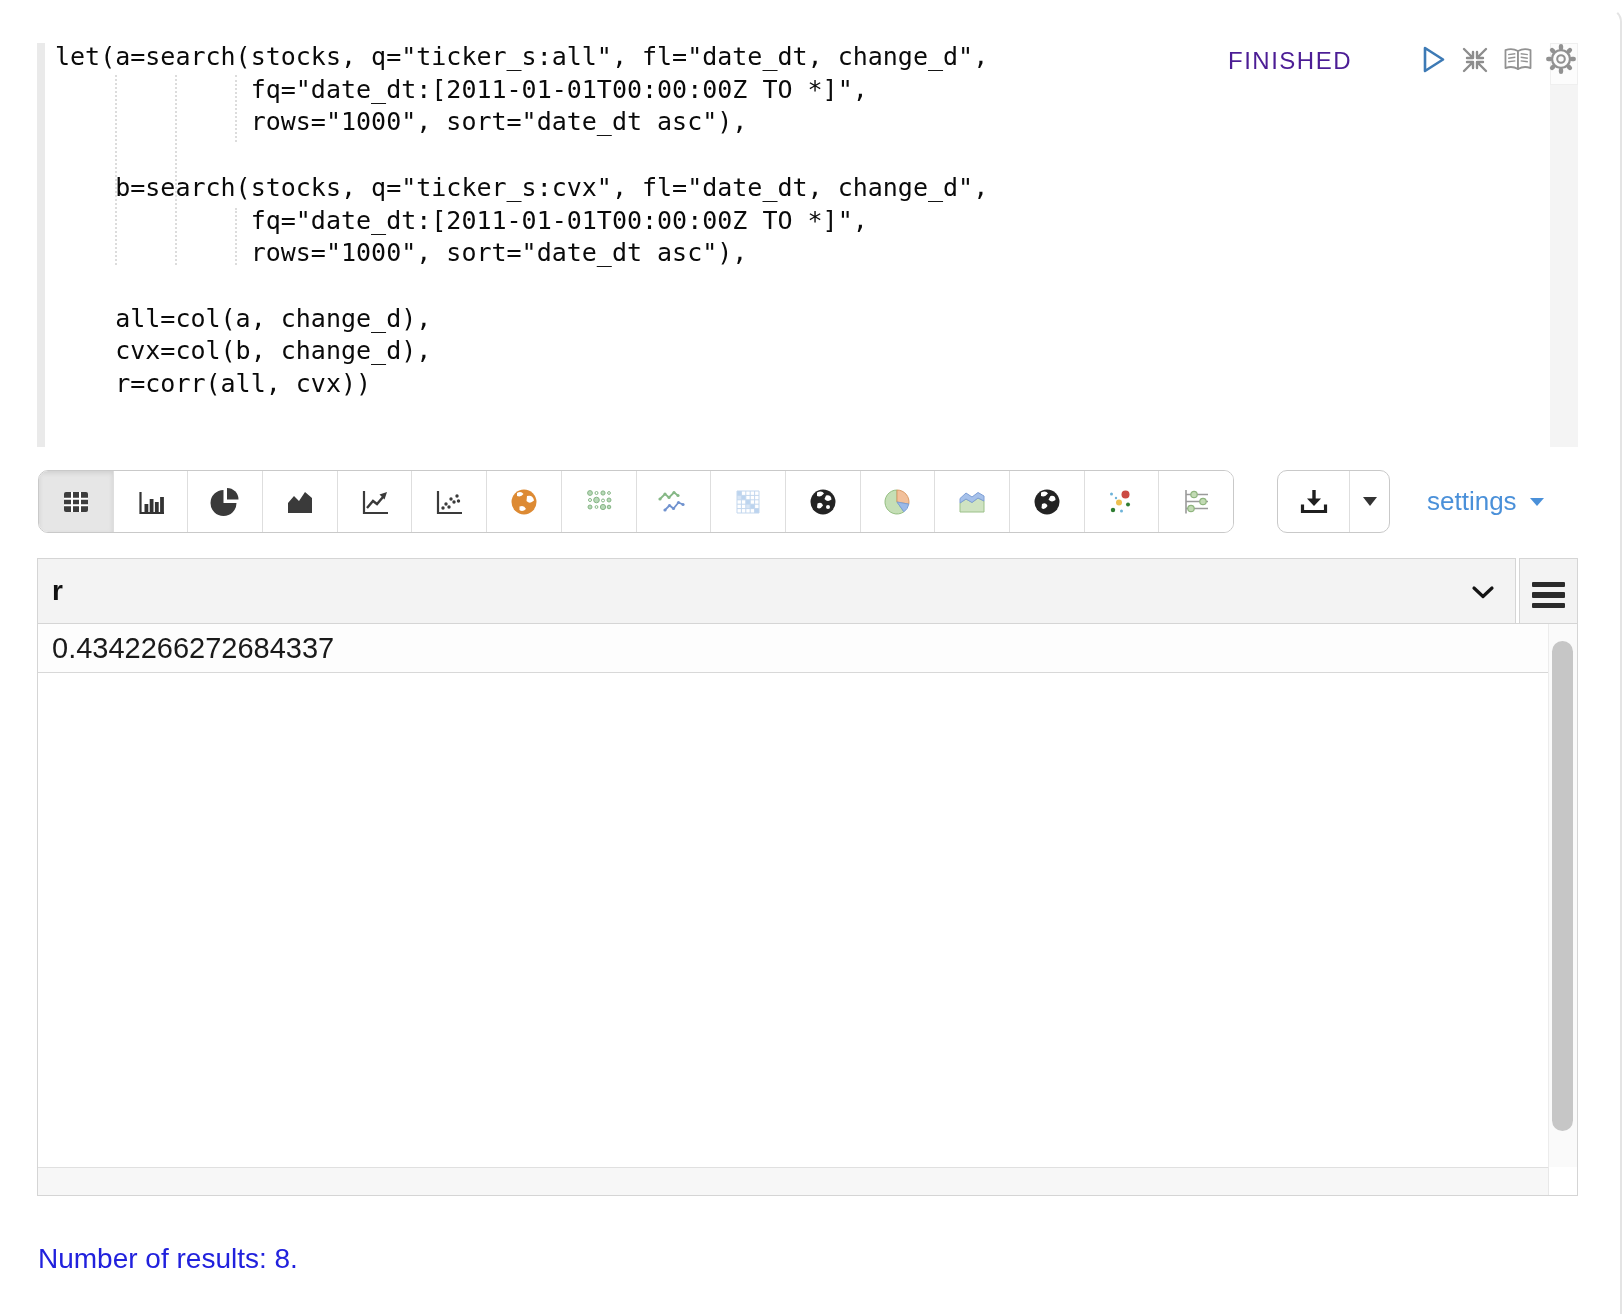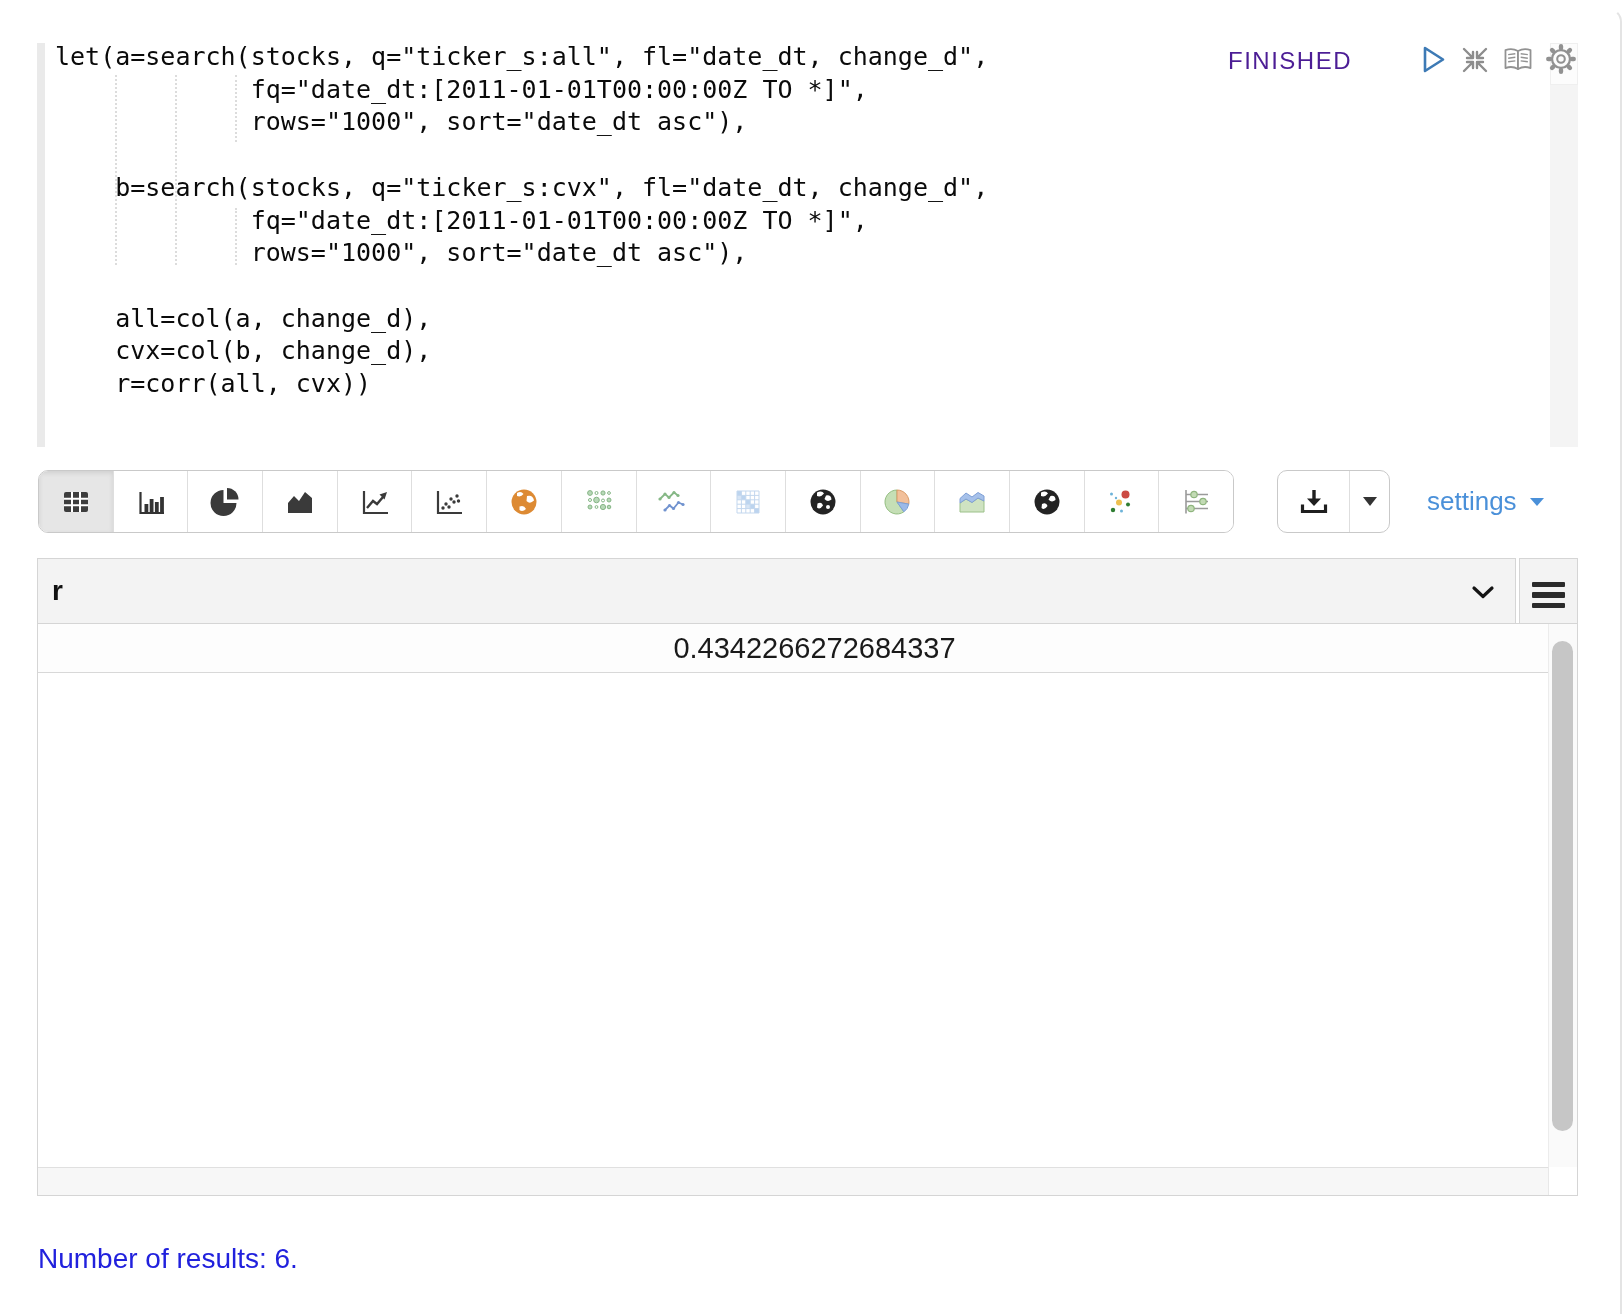--- a/index.html
+++ b/index.html
@@ -52,21 +52,21 @@
 
   
   #grid-header { left:37px; top:558px; width:1479px; height:66px; background:#f3f3f3;
     border:1px solid #d5d5d5; cursor:pointer; }
   #col-label { position:absolute; left:14px; top:0; line-height:64px; font-size:28px; font-weight:bold; color:#111; }
   #col-chevron { position:absolute; right:20px; top:26px; }
   #grid-menu { left:1519px; top:558px; width:59px; height:74px; background:#f3f3f3; border:1px solid #d5d5d5;
     display:flex; flex-direction:column; align-items:center; justify-content:center; gap:5px; cursor:pointer; }
   .hbar { width:33px; height:5.5px; background:#2b2b2b; border-radius:1px; }
 
-  #grid-body { left:37px; top:623px; width:1541px; height:573px; background:#fff; border:1px solid #d5d5d5;text-align:center; }
+  #grid-body { left:37px; top:623px; width:1541px; height:573px; background:#fff; border:1px solid #d5d5d5; }
   #grid-row { position:absolute; left:0; top:0; width:100%; height:49px; background:#fdfdfd;
     border-bottom:1px solid #d8d8d8; line-height:49px; padding-left:14px; font-size:29px; color:#1a1a1a; }
   #vtrack { position:absolute; right:0; top:0; bottom:28px; width:29px; background:#fafafa; border-left:1px solid #ececec; }
   #vthumb { position:absolute; right:4px; top:17px; width:21px; height:490px; background:#c6c6c6; border-radius:11px; }
   #htrack { position:absolute; left:0; right:0; bottom:0; height:28px; background:#f7f7f7; border-top:1px solid #e0e0e0; }
   #hcorner { position:absolute; right:0; bottom:0; width:29px; height:28px; background:#fff; border-left:1px solid #e8e8e8; }
 
   #footer-text { left:38px; top:1243px; font-size:28px; color:#2121dd; }
 </style>
 </head>
@@ -349,13 +349,13 @@
 </div>
 
 <div id="grid-body" class="abs">
   <div id="grid-row">0.4342266272684337</div>
   <div id="vtrack"></div>
   <div id="vthumb"></div>
   <div id="htrack"></div>
   <div id="hcorner"></div>
 </div>
 
-<div id="footer-text" class="abs">Number of results: 6.</div>
+<div id="footer-text" class="abs">Number of results: 8.</div>
 
 </body></html>

